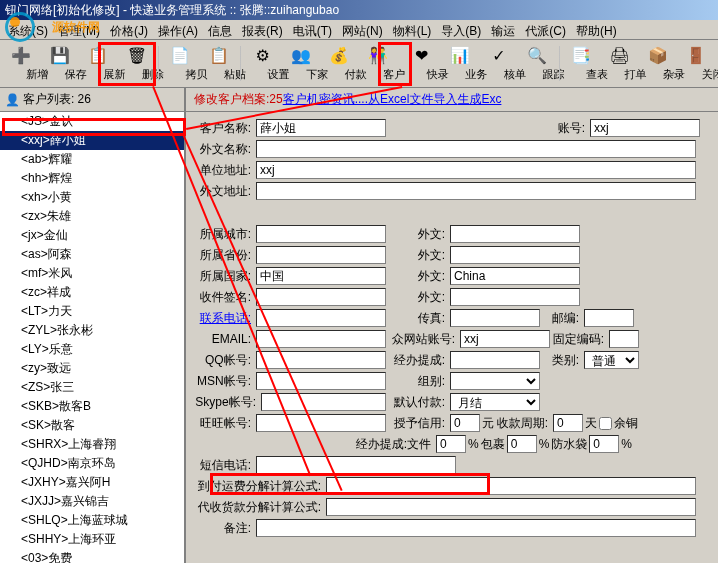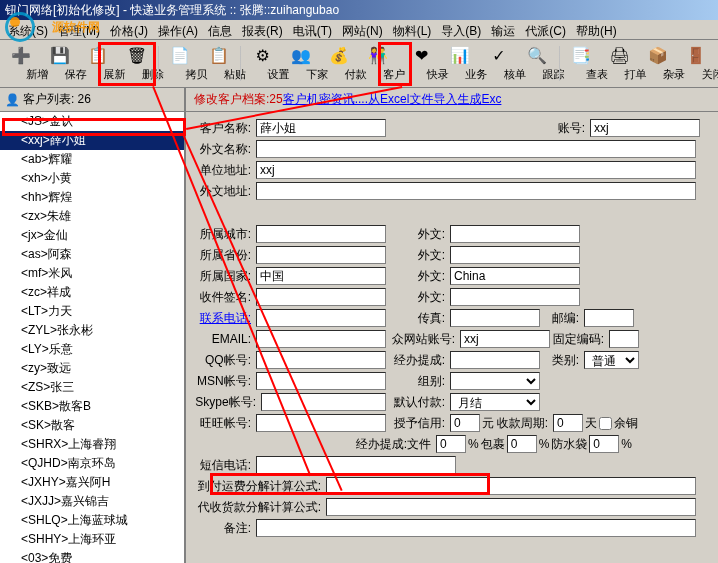--- a/index.html
+++ b/index.html
@@ -151,22 +151,22 @@
   <div class="main">
     <div class="left">
       <div class="left-hdr">
         <span>👤</span>
         <span>客户列表: 26</span>
       </div>
       <div class="list" id="custlist">
           <div class="list-item">&lt;JS&gt;金认</div>
           <div class="list-item sel">&lt;xxj&gt;薛小姐</div>
           <div class="list-item">&lt;ab&gt;辉耀</div>
+          <div class="list-item">&lt;hh&gt;辉煌</div>
           <div class="list-item">&lt;xh&gt;小黄</div>
-          <div class="list-item">&lt;hh&gt;辉煌</div>
           <div class="list-item">&lt;zx&gt;朱雄</div>
           <div class="list-item">&lt;jx&gt;金仙</div>
           <div class="list-item">&lt;as&gt;阿森</div>
           <div class="list-item">&lt;mf&gt;米风</div>
           <div class="list-item">&lt;zc&gt;祥成</div>
           <div class="list-item">&lt;LT&gt;力天</div>
           <div class="list-item">&lt;ZYL&gt;张永彬</div>
           <div class="list-item">&lt;LY&gt;乐意</div>
           <div class="list-item">&lt;zy&gt;致远</div>
           <div class="list-item">&lt;ZS&gt;张三</div>

